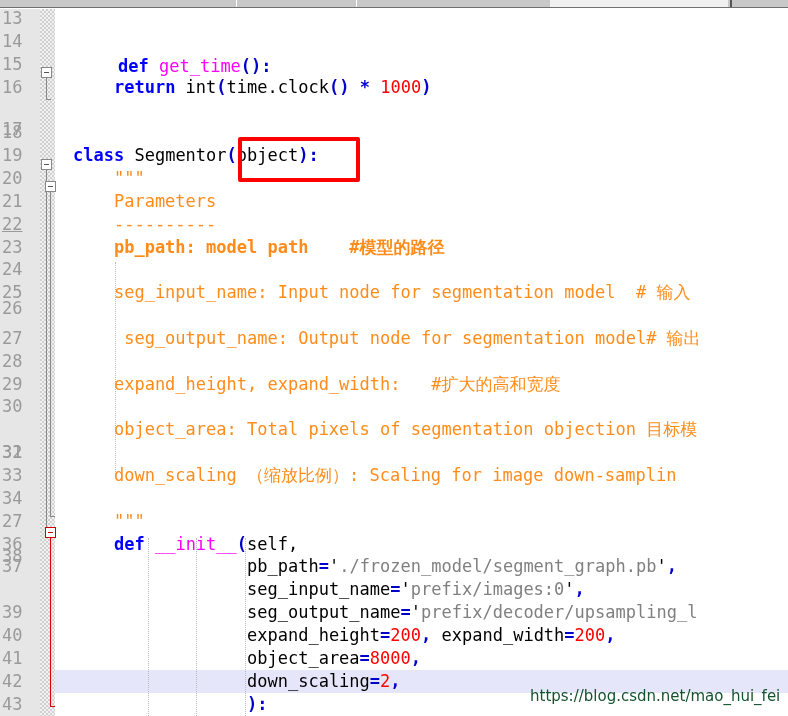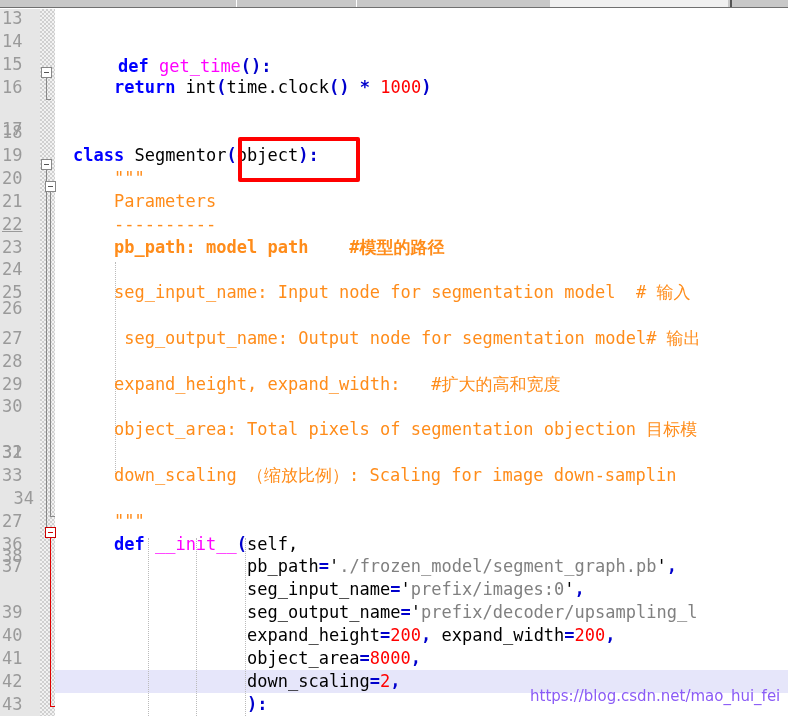--- a/index.html
+++ b/index.html
@@ -183,21 +183,21 @@
     border-radius: 2px;
     box-sizing: border-box;
     pointer-events: none;
   }
 
   
   #watermark {
     position: absolute;
     font-family: "DejaVu Sans", sans-serif;
     font-size: 15px;
-    color: #8b5cf6;
+    color: #14532d;
     white-space: nowrap;
     user-select: none;
   }
 </style>
 </head>
 <body>
 
 <div id="app">
 
   <div id="topbar">
@@ -228,21 +228,21 @@
         <div class="lnum" style="top: 249.35px;">24</div>
         <div class="lnum" style="top: 272.2px;">25</div>
         <div class="lnum" style="top: 288px;">26</div>
         <div class="lnum" style="top: 317.9px;">27</div>
         <div class="lnum" style="top: 340.75px;">28</div>
         <div class="lnum" style="top: 363.6px;">29</div>
         <div class="lnum" style="top: 386.45px;">30</div>
         <div class="lnum" style="top: 432px;">31</div>
         <div class="lnum" style="top: 432.15px;">32</div>
         <div class="lnum" style="top: 455px;">33</div>
-        <div class="lnum" style="top: 477.85px; text-align: right;">34</div>
+        <div class="lnum" style="top: 477.85px;">34</div>
         <div class="lnum" style="top: 500.7px;">27</div>
         <div class="lnum" style="top: 523.55px;">36</div>
         <div class="lnum" style="top: 546.4px;">37</div>
         <div class="lnum" style="top: 536px;">38</div>
         <div class="lnum" style="top: 592.1px;">39</div>
         <div class="lnum" style="top: 614.95px;">40</div>
         <div class="lnum" style="top: 637.8px;">41</div>
         <div class="lnum" style="top: 660.65px;">42</div>
         <div class="lnum" style="top: 683.5px;">43</div>
       </div>

